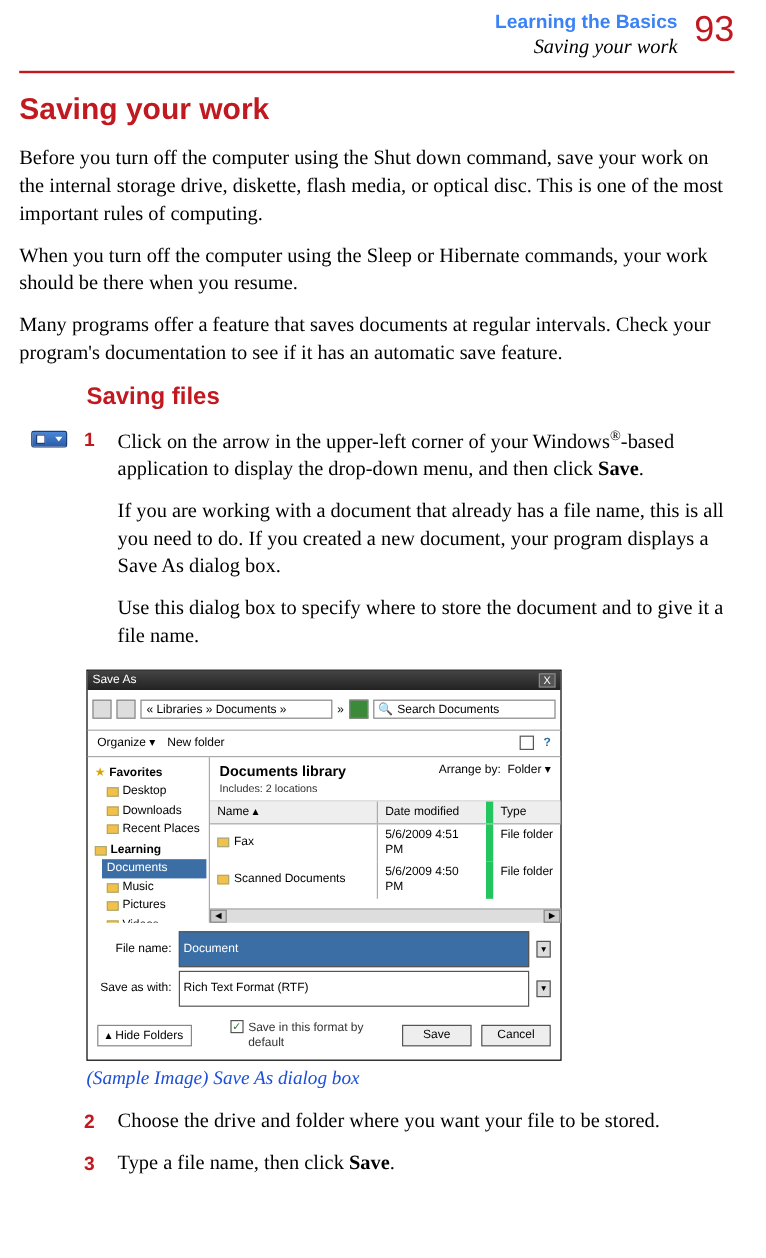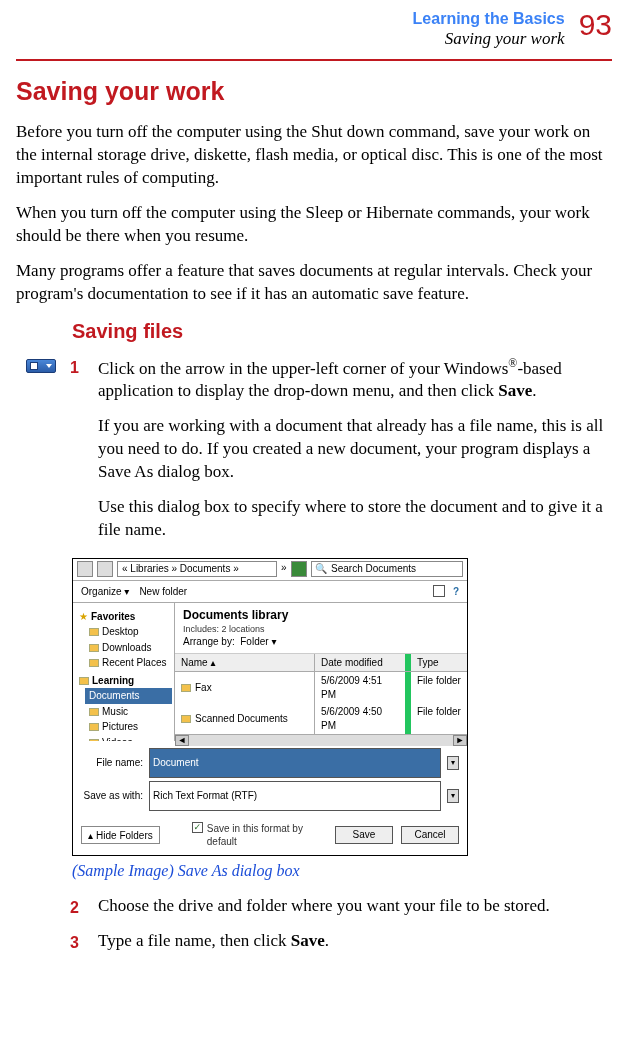--- a/index.html
+++ b/index.html
@@ -105,39 +105,39 @@
     background: linear-gradient(#444,#222);
     color: #fff;
     height: 16px;
     display: flex;
     align-items: center;
     padding: 0 4px;
     justify-content: space-between;
   }
   .dlg-close { width: 14px; height: 12px; background:#555; border:1px solid #888; color:#fff; font-size:9px; text-align:center; line-height:10px;}
   .dlg-addr {
-    display:flex; height:22px; padding:2px 4px; gap:4px;
+    display:flex; align-items:center; height:34px; padding:2px 4px; gap:4px;
     border-bottom:1px solid #aaa;
   }
   .dlg-btnsq { width:16px; height:16px; border:1px solid #888; background:#ddd; }
   .dlg-path { flex:0 0 160px; border:1px solid #888; height:16px; padding:1px 4px; background:#fff; display:flex; align-items:center; }
   .dlg-search { flex:1; border:1px solid #888; height:16px; padding:1px 4px; background:#fff; display:flex; align-items:center; gap:3px;}
   .dlg-toolbar { display:flex; align-items:center; height:22px; padding:2px 8px; justify-content:space-between; border-bottom:1px solid #aaa;}
   .dlg-toolbar .left { display:flex; gap:10px; align-items:center;}
   .dlg-toolbar .right { display:flex; gap:8px; align-items:center;}
   .dlg-ic { width:12px; height:12px; border:1px solid #555; display:inline-block;}
   .dlg-body { display:flex; height:138px; }
   .dlg-tree { width:102px; border-right:1px solid #aaa; padding:4px 2px 4px 6px; overflow:hidden;}
   .tree-hdr { display:flex; align-items:center; gap:3px; margin:3px 0 1px 0;}
   .star { color:#d9a400; font-size:10px;}
   .tree-item { display:flex; align-items:center; gap:3px; padding:1px 0 1px 10px;}
   .fldr { width:10px; height:8px; background:#f3c14b; border:1px solid #aa7;}
   .sel { background:#3a6ea5; color:#fff; padding:1px 4px; margin-left:6px;}
   .dlg-list { flex:1; display:flex; flex-direction:column; }
-  .lib-hdr { padding:4px 8px; display:flex; justify-content:space-between; align-items:flex-start; border-bottom:1px solid #ccc;flex-direction:column;}
+  .lib-hdr { padding:4px 8px; display:flex; justify-content:space-between; align-items:flex-start; border-bottom:1px solid #ccc;}
   .lib-title { font-weight:bold; font-size:12px;}
   .lib-sub { font-size:9px; color:#333;}
   .list-cols { display:flex; background:#eee; border-bottom:1px solid #aaa; font-size:10px;}
   .col-name { flex:1; padding:2px 6px; border-right:1px solid #aaa;}
   .col-date { width:96px; padding:2px 6px; border-right:6px solid #22c55e;}
   .col-type { width:56px; padding:2px 6px;}
   .list-row { display:flex; font-size:10px;}
   .list-row .col-name { display:flex; align-items:center; gap:4px;}
   .dlg-scroll { height:12px; border-top:1px solid #aaa; background:#ddd; display:flex; margin-top:auto;}
   .scr-btn { width:14px; height:100%; border:1px solid #888; background:#ccc; font-size:9px; text-align:center; line-height:9px;}
@@ -199,20 +199,24 @@
     <div class="step-text">
       <p>
         <span>Click on the arrow in the upper-left corner of your Windows</span><span class="sup">®</span><span>-based application to display the drop-down menu, and then click </span><span class="bold">Save</span><span>.</span>
       </p>
       <p>If you are working with a document that already has a file name, this is all you need to do. If you created a new document, your program displays a Save As dialog box.</p>
       <p>Use this dialog box to specify where to store the document and to give it a file name.</p>
     </div>
   </div>
 
   <div class="dialog">
+    <div class="dlg-titlebar">
+      <span>Save As</span>
+      <span class="dlg-close">X</span>
+    </div>
     <div class="dlg-addr">
       <span class="dlg-btnsq"></span>
       <span class="dlg-btnsq"></span>
       <div class="dlg-path">
           <span>« Libraries » Documents »</span>
         </div>
       <span>»</span>
       <span class="dlg-btnsq" style="background:#3a8a3a"></span>
       <div class="dlg-search">
         <span>🔍</span>

